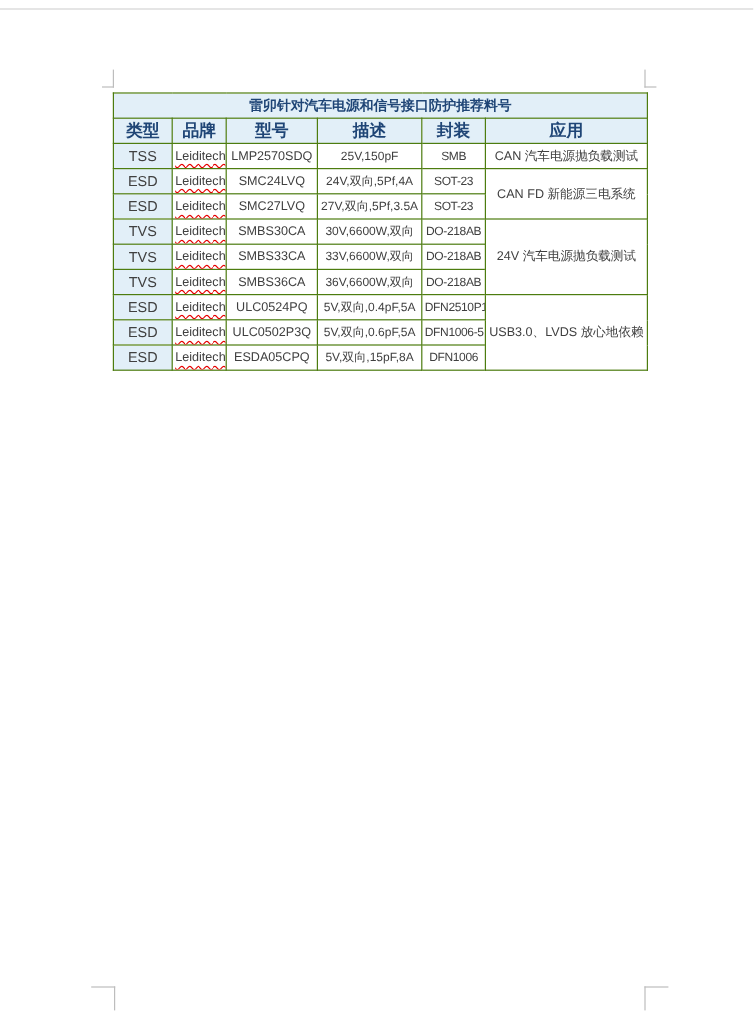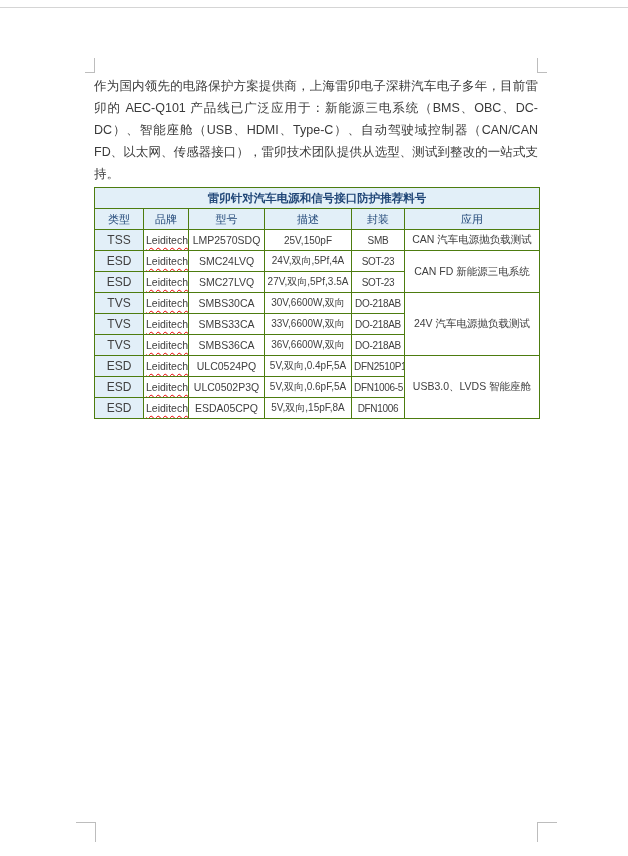--- a/index.html
+++ b/index.html
@@ -50,21 +50,21 @@
     overflow:hidden;
     white-space:nowrap;
   }
   tr.title-row td{
     background:#e2eff8;
     font-size:11.5px;font-weight:700;
     color:#1f4576;
   }
   tr.header-row th{
     background:#e2eff8;
-    font-size:11px;font-weight:400;
+    font-size:14px;font-weight:700;
     color:#1f4576;
   }
   td.cell-type{background:#e2eff8;font-size:12px;}
   td.cell-brand{font-size:10.5px;}
   td.cell-part{font-size:10.5px;}
   td.cell-desc{font-size:10px;margin-top:42px;}
   td.cell-pkg{font-size:10px;letter-spacing:-0.3px;}
   td.cell-app{font-size:10.5px;white-space:normal;}
   .squiggle{
     text-decoration:underline;
@@ -80,21 +80,20 @@
 
 <div class="page">
   <div class="page-top-edge"></div>
   <div class="crop tl"></div>
   <div class="crop tr"></div>
   <div class="crop bl"></div>
   <div class="crop br"></div>
 
   <div class="content">
 
-    <p>作为国内领先的电路保护方案提供商，上海雷卯电子深耕汽车电子多年，目前雷卯的 AEC-Q101 产品线已广泛应用于：新能源三电系统（BMS、OBC、DC-DC）、智能座舱（USB、HDMI、Type-C）、自动驾驶域控制器（CAN/CAN FD、以太网、传感器接口），雷卯技术团队提供从选型、测试到整改的一站式支持。</p>
 
     <table class="rec">
       <colgroup id="rec-cols">
           <col style="width: 49px;">
           <col style="width: 45px;">
           <col style="width: 76px;">
           <col style="width: 87px;">
           <col style="width: 53px;">
           <col style="width: 135px;">
         </colgroup>
@@ -156,21 +155,21 @@
             <td class="cell-part">SMBS36CA</td>
             <td class="cell-desc">36V,6600W,双向</td>
             <td class="cell-pkg">DO-218AB</td>
           </tr>
           <tr>
             <td class="cell-type">ESD</td>
             <td class="cell-brand"><span class="squiggle">Leiditech</span></td>
             <td class="cell-part">ULC0524PQ</td>
             <td class="cell-desc">5V,双向,0.4pF,5A</td>
             <td class="cell-pkg">DFN2510P10</td>
-            <td class="cell-app" rowspan="3">USB3.0、LVDS 智能座舱</td>
+            <td class="cell-app" rowspan="3">USB3.0、LVDS 放心地依赖</td>
           </tr>
           <tr>
             <td class="cell-type">ESD</td>
             <td class="cell-brand"><span class="squiggle">Leiditech</span></td>
             <td class="cell-part">ULC0502P3Q</td>
             <td class="cell-desc">5V,双向,0.6pF,5A</td>
             <td class="cell-pkg">DFN1006-5</td>
           </tr>
           <tr>
             <td class="cell-type">ESD</td>

